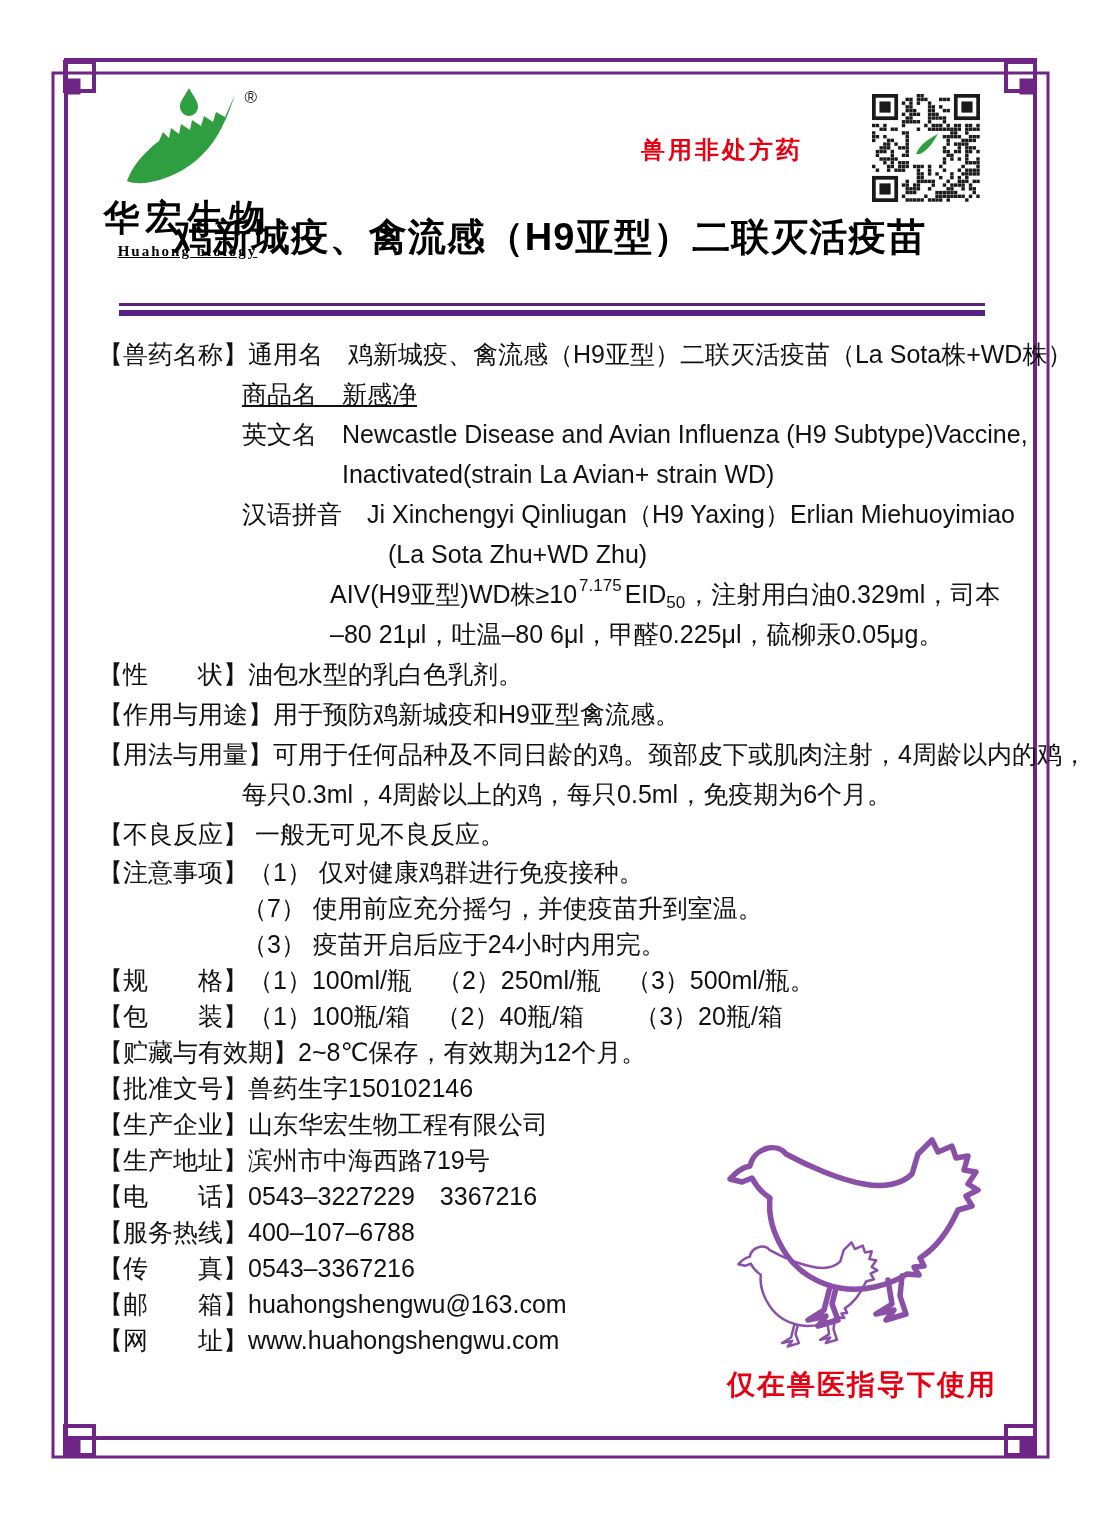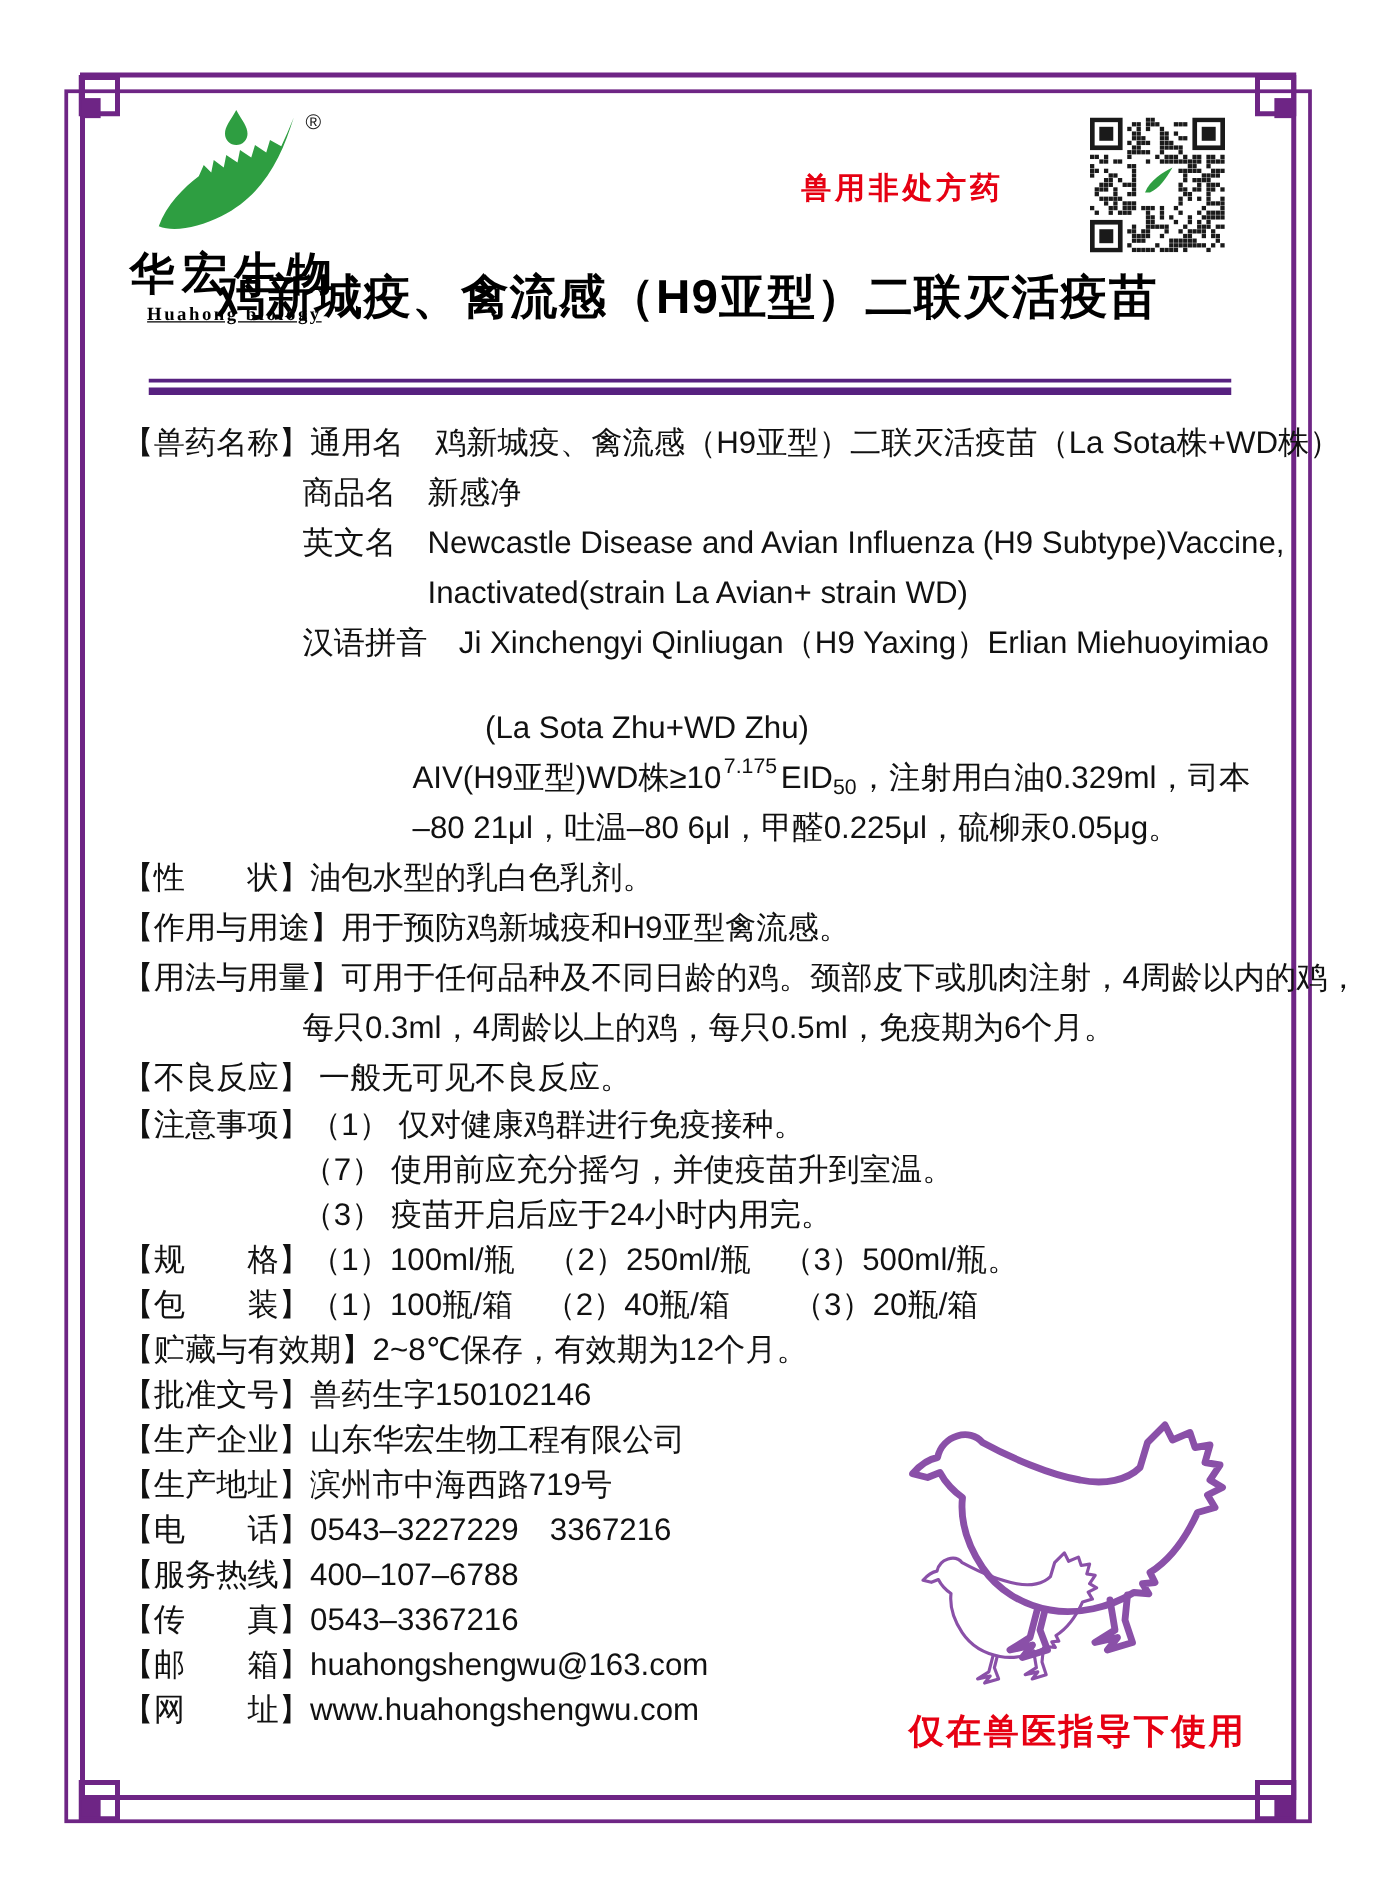--- a/index.html
+++ b/index.html
@@ -379,25 +379,25 @@
     <div class="title-l1">鸡新城疫、禽流感（H9亚型）二联灭活疫苗</div>
   </div>
 
   <div class="divider">
     <div class="d1" style="background: rgb(87, 33, 128);"></div>
     <div class="d2" style="background: rgb(87, 33, 128);"></div>
   </div>
 
   <div class="body-rows">
       <div class="row"><span class="lbl">【兽药名称】</span><span class="text">通用名　鸡新城疫、禽流感（H9亚型）二联灭活疫苗（La Sota株+WD株）</span></div>
-      <div class="row" style="padding-left: 144px;"><span class="text">商品名　新感净</span></div>
+      <div class="row" style="padding-left: 144px; text-decoration: underline;"><span class="text">商品名　新感净</span></div>
       <div class="row" style="padding-left: 144px;"><span class="text">英文名　Newcastle Disease and Avian Influenza (H9 Subtype)Vaccine,</span></div>
       <div class="row" style="padding-left: 244px;"><span class="text">Inactivated(strain La Avian+ strain WD)</span></div>
       <div class="row" style="padding-left: 144px;"><span class="text">汉语拼音　Ji Xinchengyi Qinliugan（H9 Yaxing）Erlian Miehuoyimiao</span></div>
-      <div class="row" style="padding-left: 290px; margin-top: 28px;"><span class="text">(La Sota Zhu+WD Zhu)</span></div>
+      <div class="row" style="padding-left: 290px;"><span class="text">(La Sota Zhu+WD Zhu)</span></div>
       <div class="row" style="padding-left: 232px;"><span class="text">AIV(H9亚型)WD株≥10</span><span class="sup">7.175</span><span class="text">EID</span><span class="sub">50</span><span class="text">，注射用白油0.329ml，司本</span></div>
       <div class="row" style="padding-left: 232px;"><span class="text">–80 21μl，吐温–80 6μl，甲醛0.225μl，硫柳汞0.05μg。</span></div>
       <div class="row"><span class="lbl">【性　　状】</span><span class="text">油包水型的乳白色乳剂。</span></div>
       <div class="row"><span class="lbl">【作用与用途】</span><span class="text">用于预防鸡新城疫和H9亚型禽流感。</span></div>
       <div class="row"><span class="lbl">【用法与用量】</span><span class="text">可用于任何品种及不同日龄的鸡。颈部皮下或肌肉注射，4周龄以内的鸡，</span></div>
       <div class="row" style="padding-left: 144px;"><span class="text">每只0.3ml，4周龄以上的鸡，每只0.5ml，免疫期为6个月。</span></div>
       <div class="row"><span class="lbl">【不良反应】</span><span class="text"> 一般无可见不良反应。</span></div>
       <div class="row"><span class="lbl">【注意事项】</span><span class="text">（1） 仅对健康鸡群进行免疫接种。</span></div>
       <div class="row" style="padding-left: 144px;"><span class="text">（7） 使用前应充分摇匀，并使疫苗升到室温。</span></div>
       <div class="row" style="padding-left: 144px;"><span class="text">（3） 疫苗开启后应于24小时内用完。</span></div>

